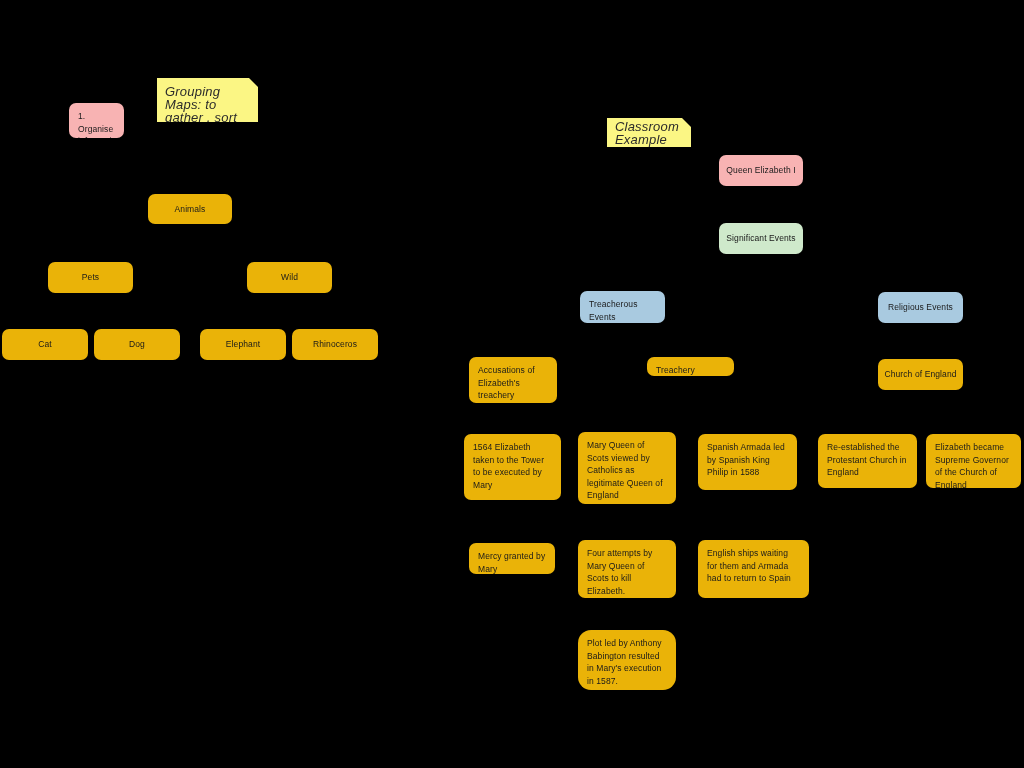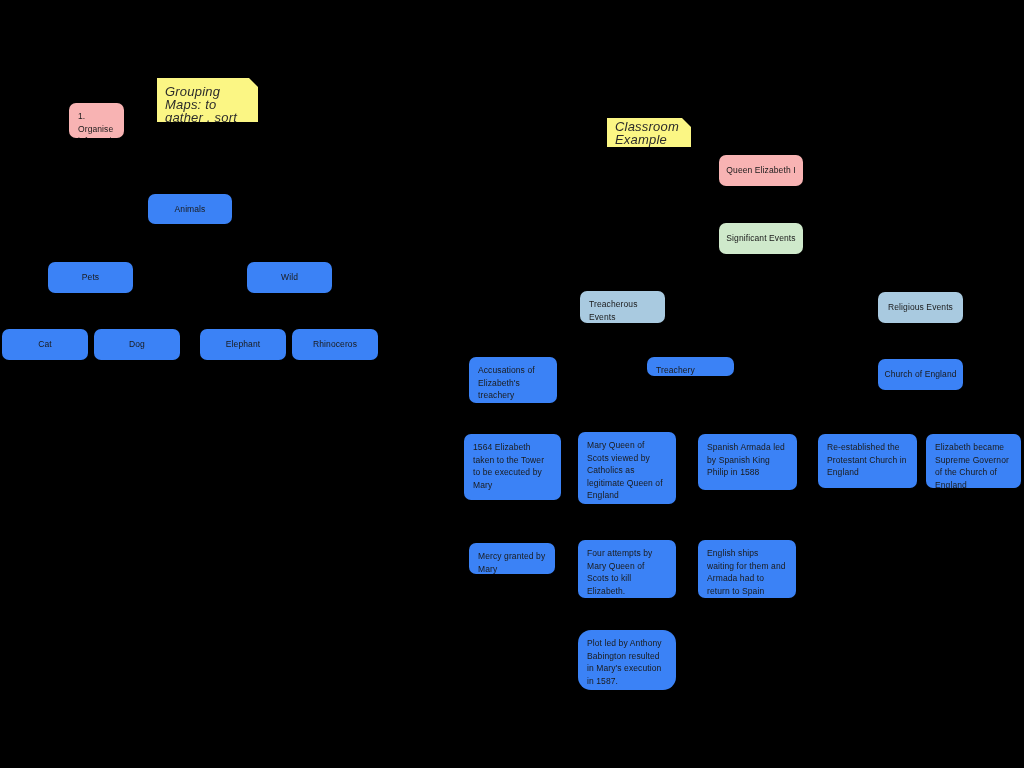--- a/index.html
+++ b/index.html
@@ -28,21 +28,21 @@
     border-radius: 7px;
     color: #1a1a1a;
     font-size: 8.5px;
     line-height: 12.5px;
     letter-spacing: 0.1px;
     padding: 7px 9px;
     overflow: hidden;
     word-wrap: break-word;
   }
   .node.white {
-    background: #3b82f6;
+    background: #eab308;
   }
   .node.pink {
     background: #f8b3b3;
   }
   .node.green {
     background: #cfe9cb;
   }
   .node.blue {
     background: #a9cae0;
   }
@@ -136,17 +136,17 @@
   <div class="node white topleft" style="left:698px; top:434px; width:99px; height:56px;">Spanish Armada led by Spanish King Philip in 1588</div>
 
   <div class="node white topleft" style="left:926px; top:434px; width:95px; height:54px;">Elizabeth became Supreme Governor of the Church of England</div>
 
   <div class="node white topleft" style="left:818px; top:434px; width:99px; height:54px;">Re-established the Protestant Church in England</div>
 
   <div class="node white topleft" style="left:469px; top:543px; width:86px; height:31px;">Mercy granted by Mary</div>
 
   <div class="node white topleft" style="left:578px; top:540px; width:98px; height:58px;">Four attempts by Mary Queen of Scots to kill Elizabeth.</div>
 
-  <div class="node white topleft" style="left:698px; top:540px; width:98px; height:58px;">English ships waiting for them and Armada had to return to Spain</div>
+  <div class="node white topleft" style="left:698px; top:540px; width:111px; height:58px;">English ships waiting for them and Armada had to return to Spain</div>
 
   <div class="node white topleft" style="left:578px; top:630px; width:98px; height:60px;border-radius:13px;">Plot led by Anthony Babington  resulted in Mary's execution in 1587.</div>
 
 </div>
 
 </body></html>

